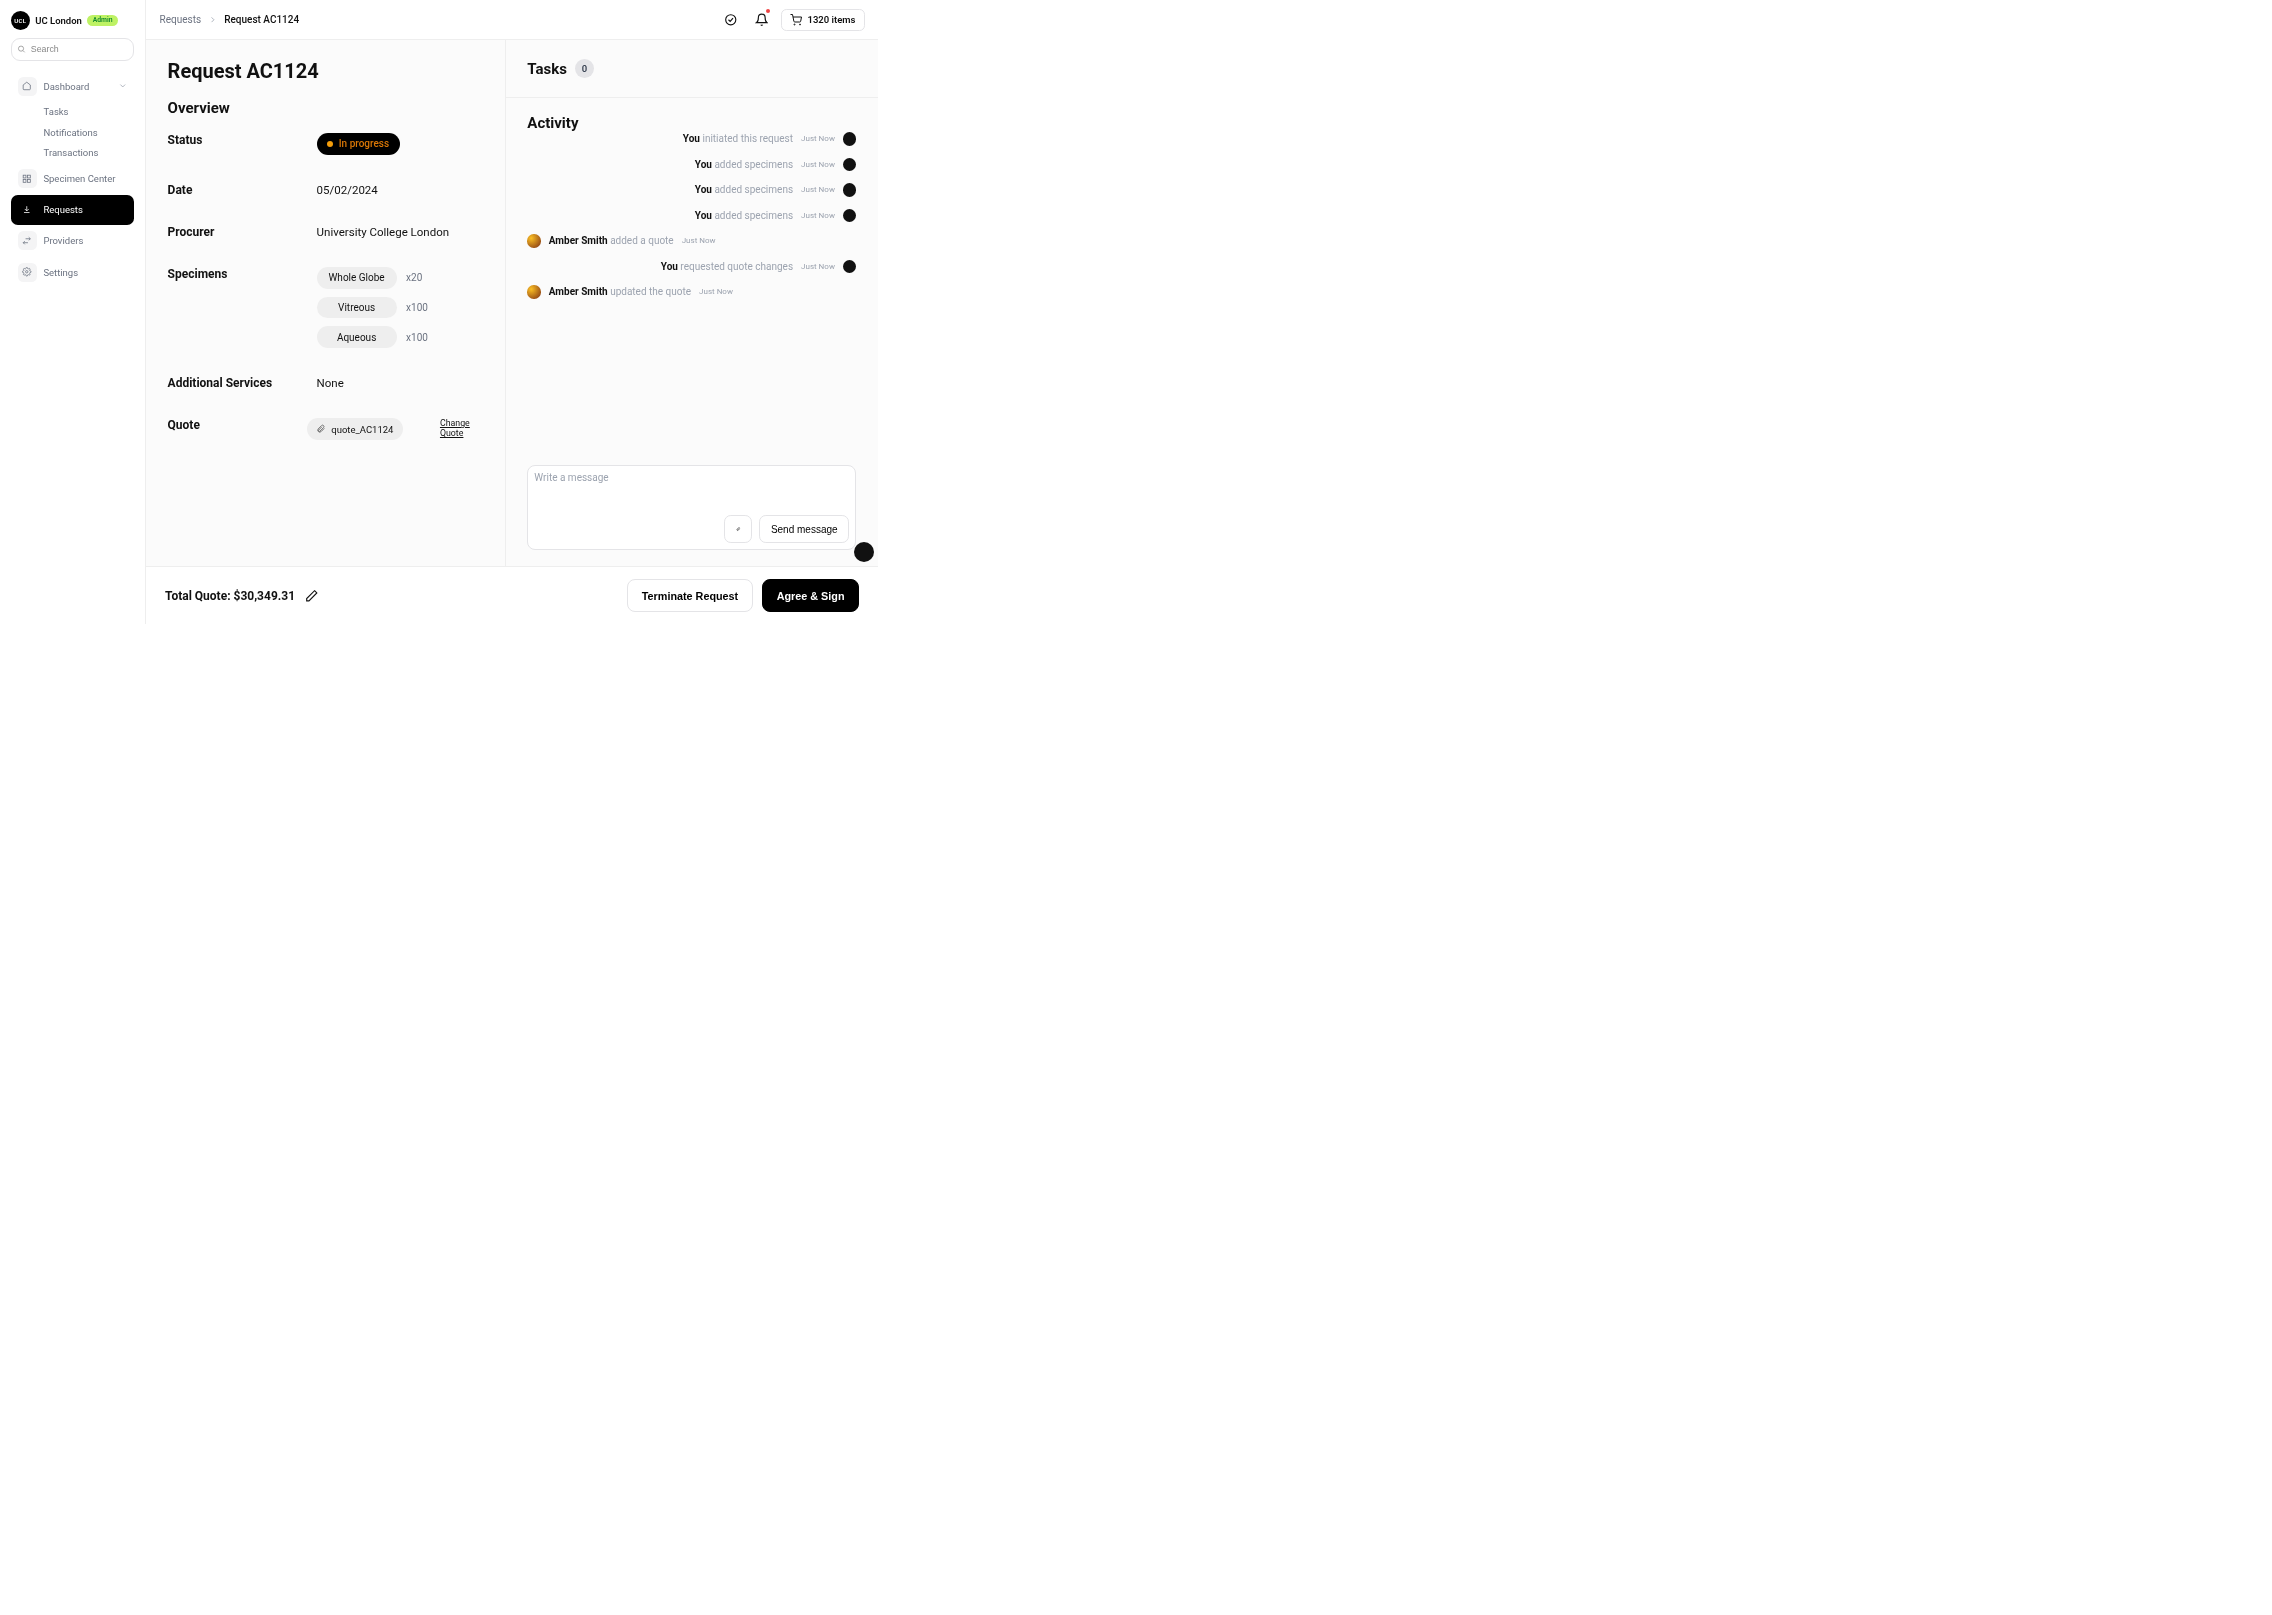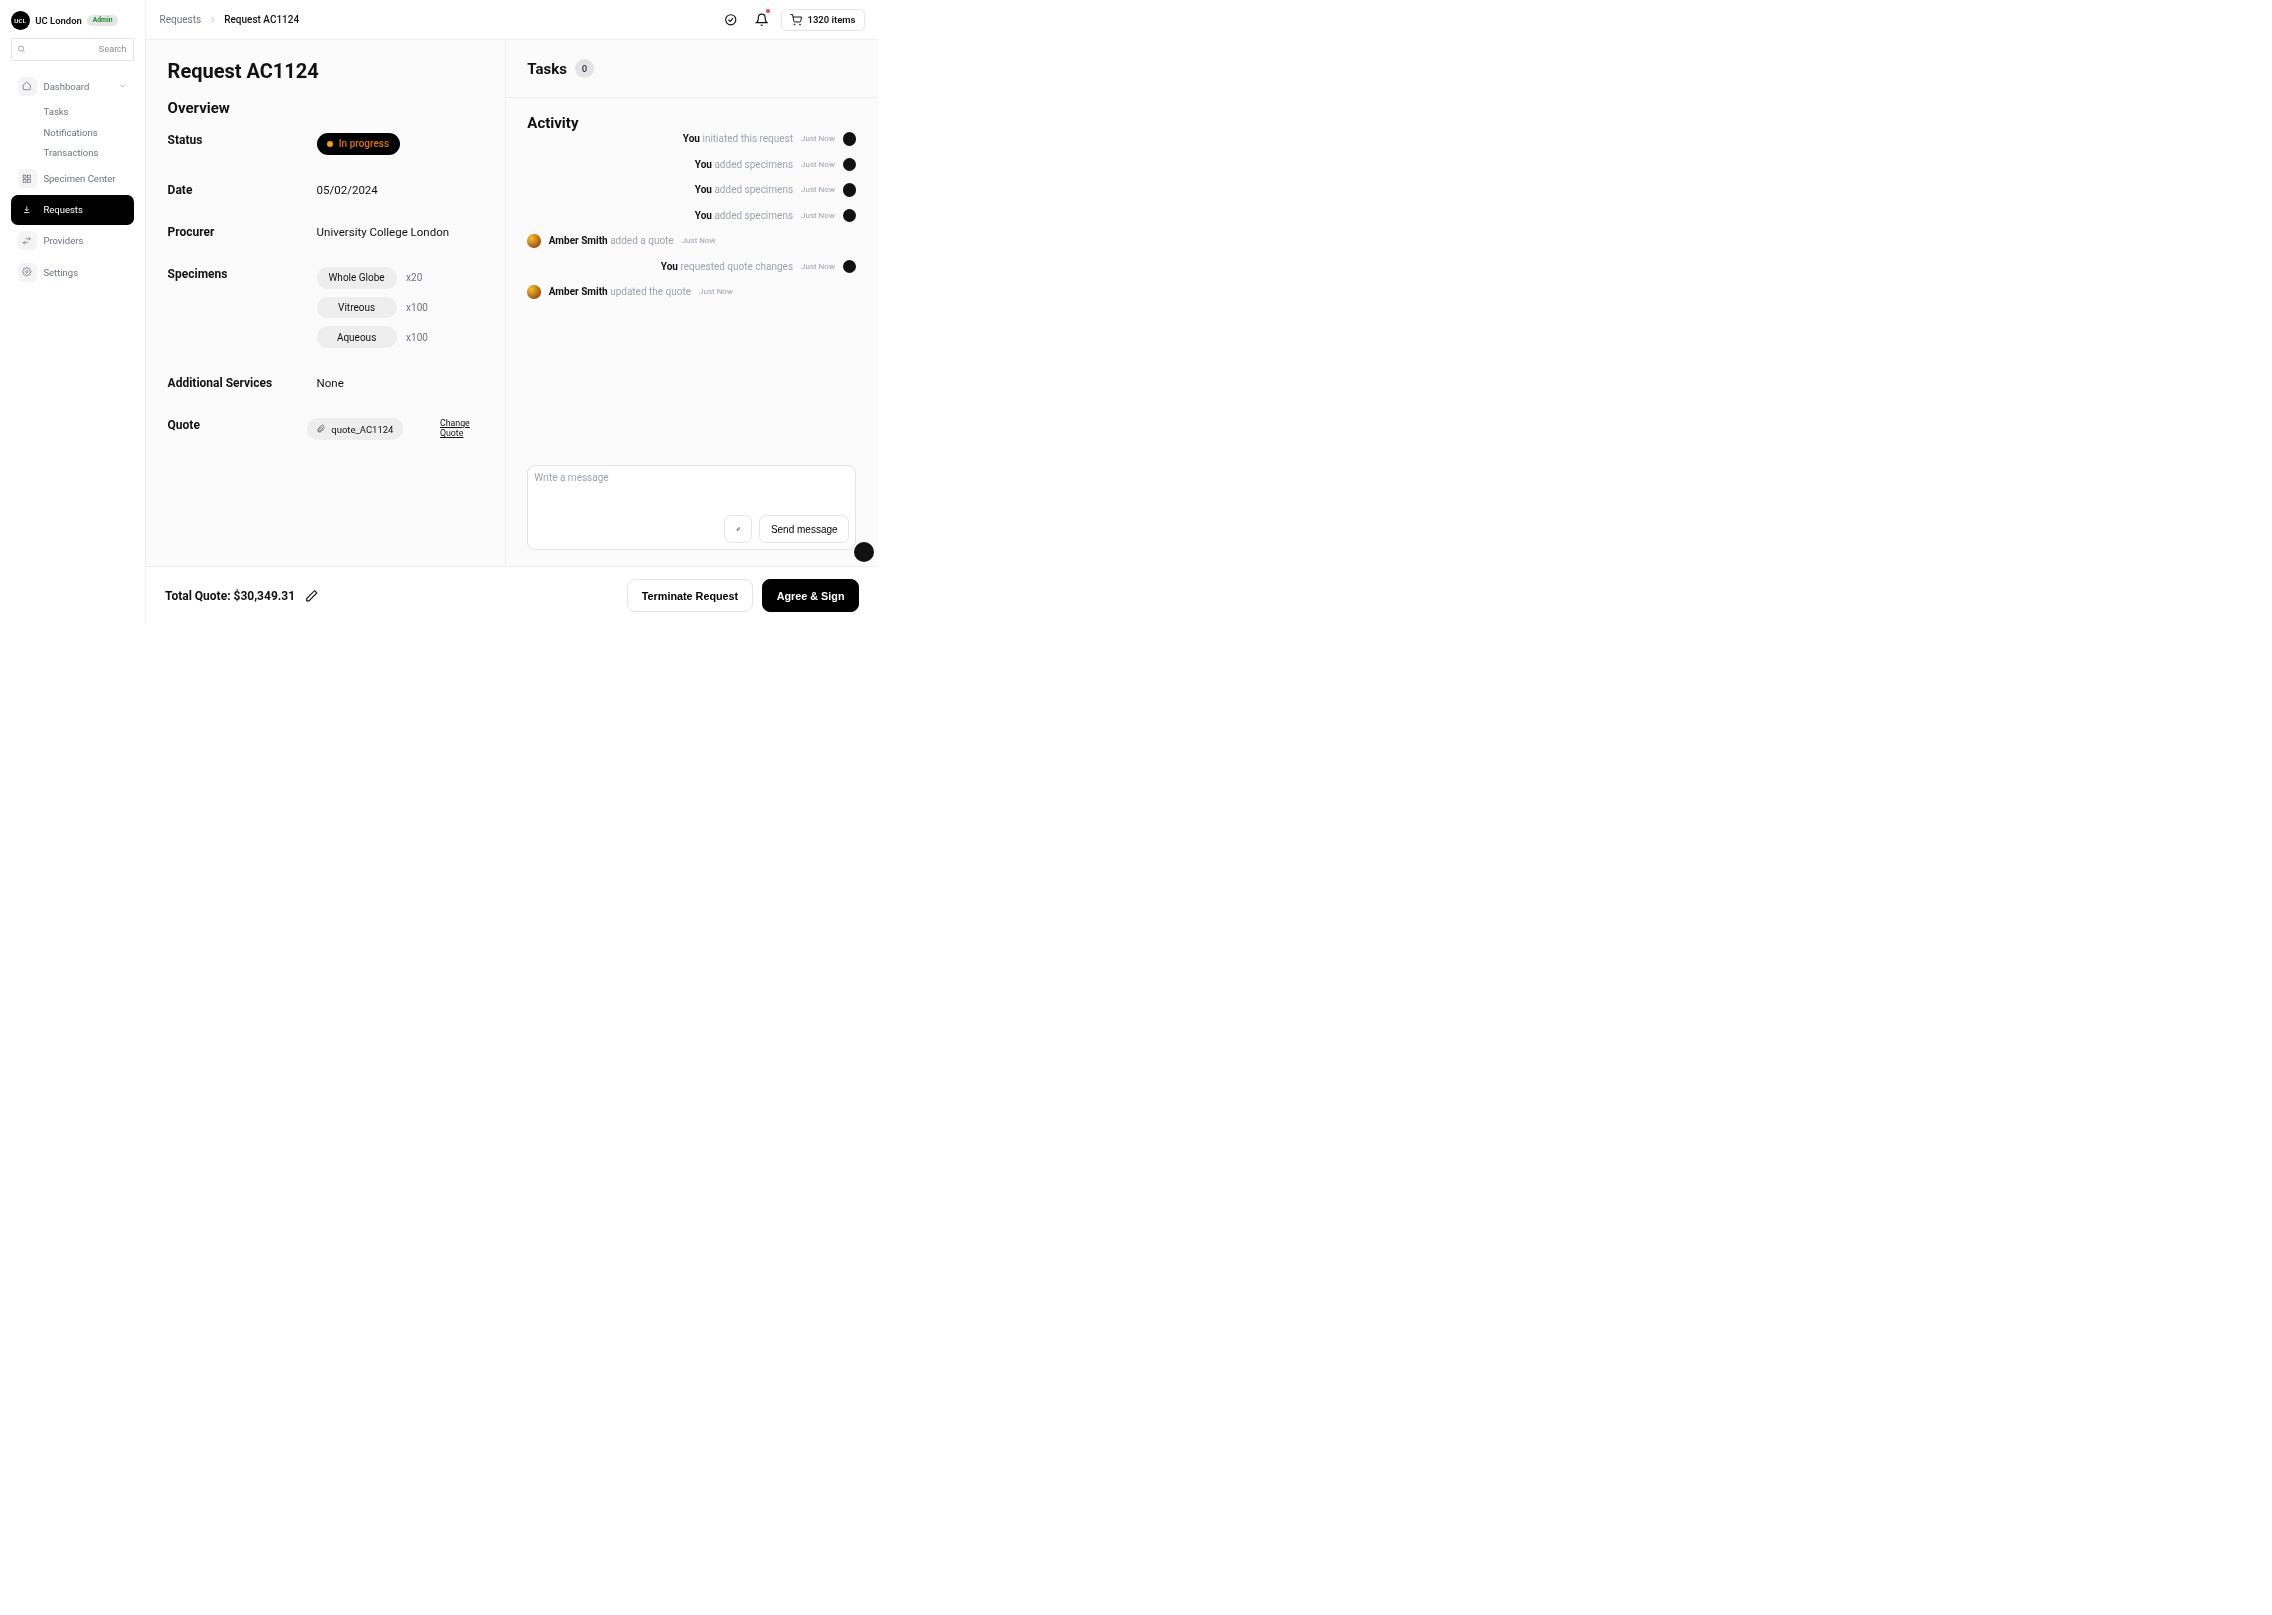--- a/index.html
+++ b/index.html
@@ -11,23 +11,23 @@
   height: 624px;
   overflow: hidden;
 }
 .app { display: flex; height: 100%; }
 
 
 .sidebar { width: 146px; border-right: 0.7px solid #eee; padding: 10.8px; display: flex; flex-direction: column; gap: 8px; }
 .org-row { display: flex; align-items: center; gap: 5.4px; }
 .org-logo { width: 19px; height: 19px; border-radius: 50%; background:#000; color:#fff; font-size:6px; display:flex; align-items:center; justify-content:center; font-weight:600; letter-spacing:0.3px;}
 .org-name { font-weight:600; font-size:9.5px; }
-.badge-admin { background:#e5e5e5; color:#158a2e; font-size:6.8px; font-weight:600; padding:1.4px 5.4px; border-radius:6.8px; }
+.badge-admin { background:#bef264; color:#158a2e; font-size:6.8px; font-weight:600; padding:1.4px 5.4px; border-radius:6.8px; }
 .search-wrap { position:relative; }
-.search-input { width:100%; padding:5.4px 6.8px 5.4px 19px; border:0.7px solid #e4e4e7; border-radius:1px; font-size:8.8px; color:#555;text-align:right; }
+.search-input { width:100%; padding:5.4px 6.8px 5.4px 19px; border:0.7px solid #e4e4e7; border-radius:9px; font-size:8.8px; color:#555; }
 .search-input::placeholder { color:#888; }
 .search-icon { position:absolute; left:6px; top:50%; transform:translateY(-50%); color:#888; }
 .nav { display:flex; flex-direction:column; gap:1.4px; margin-top:2.7px;}
 .nav-item { display:flex; align-items:center; gap:6.8px; padding:5.4px 6.8px; border-radius:6.8px; font-size:9.5px; color:#6b7280; cursor:pointer; }
 .nav-item.active { background:#000; color:#fff; }
 .nav-icon-box { width:19px; height:19px; border-radius:5.4px; display:flex; align-items:center; justify-content:center; background:#f4f4f5; }
 .nav-item.active .nav-icon-box { background:#000; }
 .nav-sub { padding-left:26px; display:flex; flex-direction:column; gap:1.4px; }
 .nav-sub-item { font-size:9.5px; color:#6b7280; padding:4px 6.8px; border-radius:5.4px; cursor:pointer; }
 .chevron { margin-left:auto; color:#9ca3af; }

